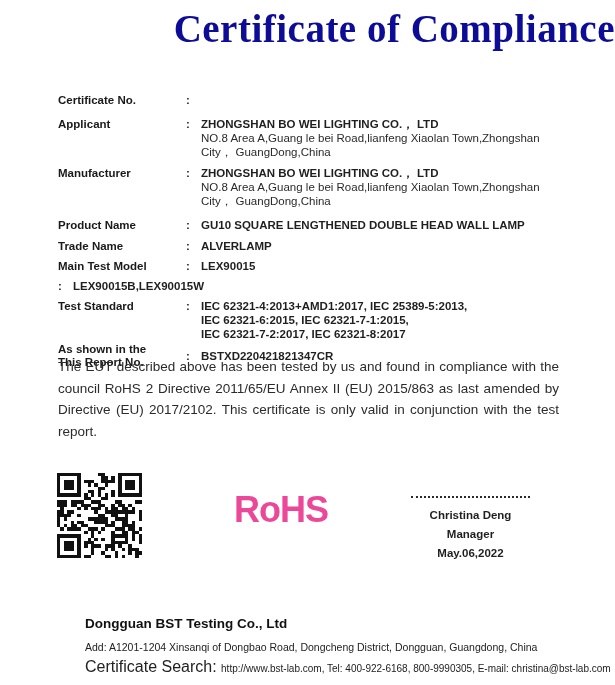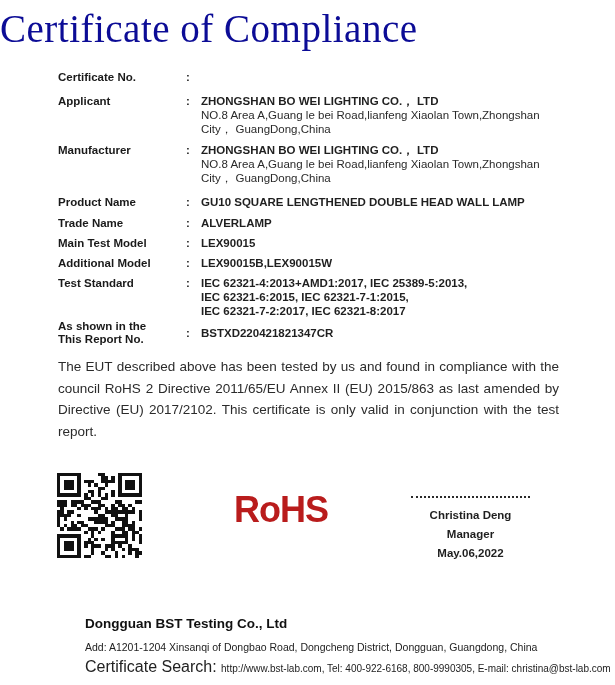--- a/index.html
+++ b/index.html
@@ -1,40 +1,40 @@
 <!DOCTYPE html>
 <html><head>
 <meta charset="utf-8">
 <style>
   html,body{margin:0;padding:0;background:#ffffff;}
   body{width:615px;height:685px;font-family:"Liberation Sans",sans-serif;color:#1f1f1f;overflow:hidden;}
   .page{position:relative;width:615px;height:685px;background:#fff;}
 
-  .title{position:absolute;top:6px;left:0;width:615px;margin:0;text-align:left;
-         font-family:"Liberation Serif",serif;font-weight:normal;font-size:39px;
+  .title{position:absolute;top:6px;left:0;width:615px;margin:0;text-align:right;
+         font-family:"Liberation Serif",serif;font-weight:bold;font-size:39px;
          letter-spacing:0.5px;color:#0c0c96;}
 
-  .fields{position:absolute;left:58px;top:70px;width:502px;font-size:11.5px;line-height:14px;}
+  .fields{position:absolute;left:58px;top:93px;width:502px;font-size:11.5px;line-height:14px;}
   .row{display:flex;align-items:flex-start;}
   .lbl{width:128px;flex:0 0 128px;font-weight:bold;color:#1a1a1a;}
   .colon{width:15px;flex:0 0 15px;font-weight:bold;text-align:left;}
   .val{flex:1;}
   .b{font-weight:bold;}
   .addr{font-weight:normal;color:#2a2a2a;}
   .mt10{margin-top:10px;} .mt7{margin-top:7px;} .mt6{margin-top:6px;} .mt2{margin-top:2px;}
   .vcenter{align-self:center;}
   .row-2line .lbl{line-height:13px;}
 
   .statement{position:absolute;left:58px;top:356px;width:501px;margin:0;
              font-size:13.5px;line-height:21.5px;text-align:justify;color:#2b2b2b;}
 
   .marks{position:absolute;left:0;top:0;width:615px;height:0;}
   .qr{position:absolute;left:57px;top:473px;width:85px;height:85px;}
   .rohs{position:absolute;left:216px;top:489px;width:130px;text-align:center;
-        font-size:36px;font-weight:800;letter-spacing:-1px;color:#b91c1c;}
+        font-size:36px;font-weight:800;letter-spacing:-1px;color:#ec4899;}
   .sig{position:absolute;left:411px;top:494px;width:119px;text-align:center;}
   .sig-line{border-bottom:2px dotted #2a2a2a;height:2px;width:100%;}
   .sig-name{margin-top:8px;font-weight:bold;font-size:11.5px;line-height:19px;}
   .sig-title{font-weight:bold;font-size:11.5px;line-height:19px;}
   .sig-date{font-weight:bold;font-size:11.5px;line-height:19px;}
 
   .footer{position:absolute;left:58px;top:616px;width:510px;margin-left:27px;}
   .f-company{font-size:13.5px;font-weight:bold;color:#111;line-height:16px;}
   .f-addr{margin-top:9px;font-size:10.5px;color:#222;line-height:13px;}
   .f-search{margin-top:6px;line-height:14px;white-space:nowrap;}
@@ -87,21 +87,20 @@
       <div class="val b">ALVERLAMP</div>
     </div>
 
     <div class="row mt6">
       <div class="lbl">Main Test Model</div>
       <div class="colon">:</div>
       <div class="val b">LEX90015</div>
     </div>
 
     <div class="row mt6">
-      <div class="lbl">Additional Model</div>
       <div class="colon">:</div>
       <div class="val b">LEX90015B,LEX90015W</div>
     </div>
 
     <div class="row mt6">
       <div class="lbl">Test Standard</div>
       <div class="colon">:</div>
       <div class="val b">
         <div>IEC 62321-4:2013+AMD1:2017, IEC 25389-5:2013,</div>
         <div>IEC 62321-6:2015, IEC 62321-7-1:2015,</div>

